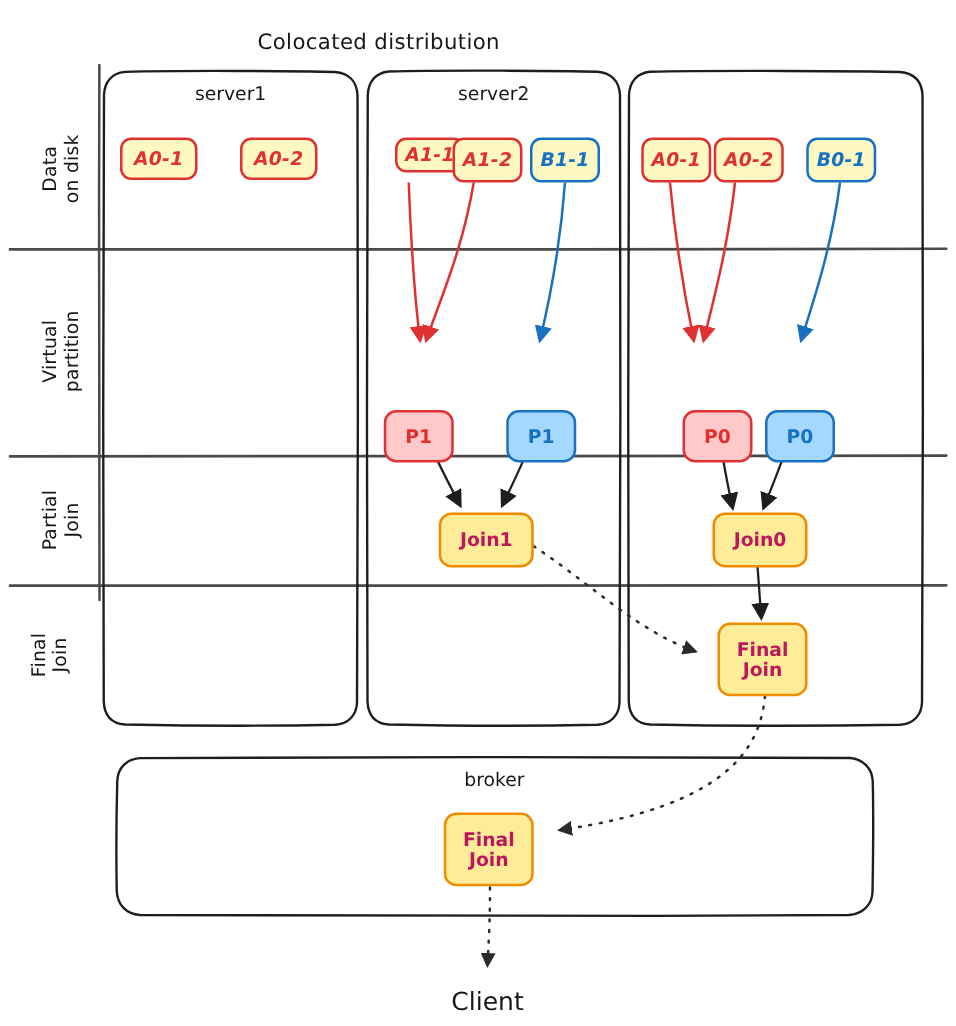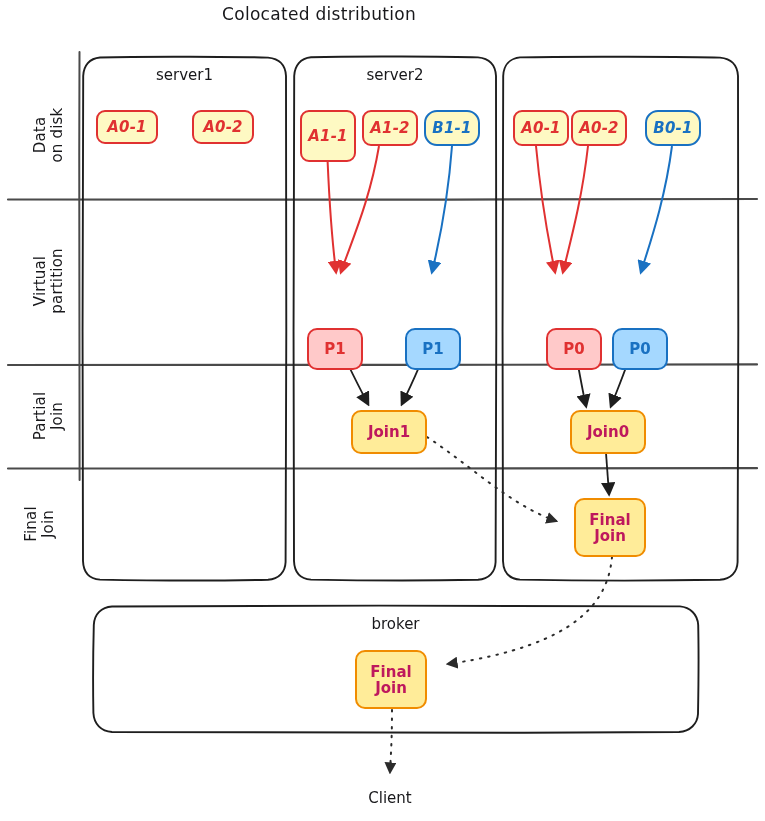--- a/index.html
+++ b/index.html
@@ -8,22 +8,22 @@
     font-family:"DejaVu Sans", sans-serif;
     color:#1e1e1e;
   }
   #stage{position:absolute;left:0;top:0;width:765px;height:821px;}
   svg#sketch{position:absolute;left:0;top:0;width:765px;height:821px;}
 
   .lbl{position:absolute;white-space:nowrap;}
 
   
   .title{
-    left:0;top:4px;width:606px;text-align:center;
-    font-size:17px;letter-spacing:.3px;color:#18181b;padding-left:16px;
+    left:0;top:24px;width:606px;text-align:center;
+    font-size:17px;letter-spacing:.3px;color:#18181b;
   }
 
   
   .rowlab{
     position:absolute;
     transform-origin:center center;
     text-align:center;
     font-size:15px;line-height:17px;color:#18181b;
     letter-spacing:.2px;
   }
@@ -35,36 +35,36 @@
   .node{
     position:absolute;display:flex;align-items:center;justify-content:center;
     text-align:center;box-sizing:border-box;
     font-size:15px;line-height:16px;
     border-radius:9px;
   }
   .disk{
     border:2px solid #e03131;background:#fef9c3;color:#e03131;
     font-style:italic;font-weight:600;letter-spacing:.2px;
   }
-  .disk.blue{border-color:#1971c2;color:#1971c2;border-radius:13px;}
+  .disk.blue{border-color:#1971c2;color:#1971c2;}
 
   .part{
     border:2.5px solid #e03131;background:#ffc9c9;color:#e03131;
     font-weight:600;border-radius:10px;margin-top:41px;
   }
   .part.blue{border-color:#1971c2;background:#a5d8ff;color:#1971c2;}
 
   .join{
     border:2px solid #f08c00;background:#ffec99;color:#be185d;
     font-weight:600;border-radius:10px;
   }
   .join .two{display:block;}
 
   .client{
-    font-size:15px;color:#18181b;text-align:center;
+    font-size:20px;color:#18181b;text-align:center;
   }
 </style>
 </head>
 <body>
 
 <div id="stage">
 
   <svg id="sketch" viewBox="0 0 765 821">
     <defs>
       <marker id="ahR" viewBox="0 0 10 10" refX="8" refY="5" markerWidth="7" markerHeight="7" orient="auto-start-reverse">
@@ -204,21 +204,21 @@
     <div style="white-space:pre-line;">Final
 Join</div>
   </div>
 
   <div class="lbl cap" style="left:83px;top:66px;width:203px;">server1</div>
   <div class="lbl cap" style="left:294px;top:66px;width:202px;">server2</div>
 
   <div class="node disk" style="left:96px;top:110px;width:62px;height:34px;">A0-1</div>
   <div class="node disk" style="left:192px;top:110px;width:62px;height:34px;">A0-2</div>
 
-  <div class="node disk" style="left:300px;top:110px;width:56px;height:52px;font-style:italic;">A1-1</div>
+  <div class="node disk" style="left:316px;top:110px;width:56px;height:28px;font-style:italic;">A1-1</div>
   <div class="node disk" style="left:362px;top:110px;width:56px;height:36px;">A1-2</div>
   <div class="node disk blue" style="left:424px;top:110px;width:56px;height:36px;">B1-1</div>
 
   <div class="node disk" style="left:513px;top:110px;width:56px;height:36px;">A0-1</div>
   <div class="node disk" style="left:571px;top:110px;width:56px;height:36px;">A0-2</div>
   <div class="node disk blue" style="left:645px;top:110px;width:56px;height:36px;">B0-1</div>
 
   <div class="node part" style="left:307px;top:287px;width:56px;height:42px;">P1</div>
   <div class="node part blue" style="left:405px;top:287px;width:56px;height:42px;">P1</div>
 

